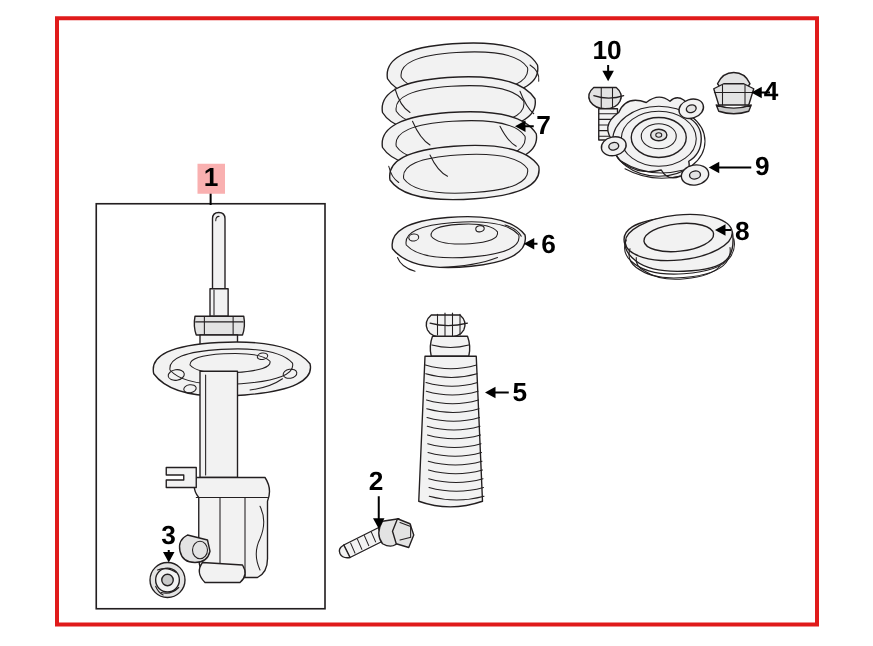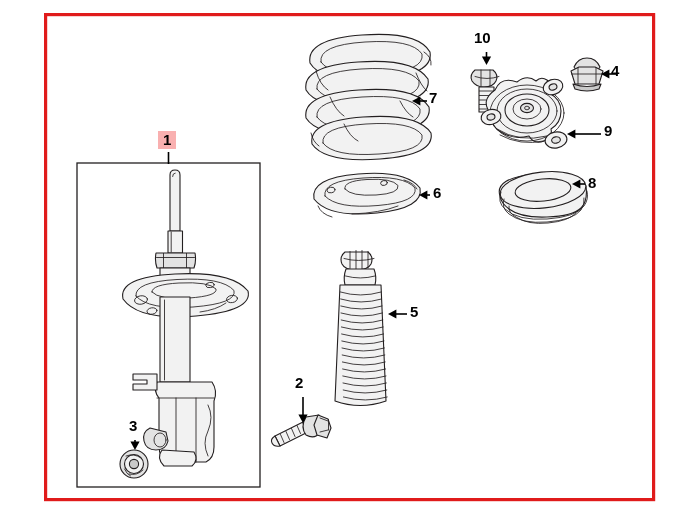--- a/index.html
+++ b/index.html
@@ -65,21 +65,21 @@
     stroke: #231f20;
     stroke-width: 1.3;
   }
   .frame-border {
     fill: none;
     stroke-width: 3.2;
   }
   .num-label {
     position: absolute;
     font-family: "Liberation Sans", sans-serif;
-    font-size: 15px;
+    font-size: 21px;
     font-weight: 700;
     color: #000000;
     line-height: 1;
     white-space: nowrap;
     user-select: none;
   }
   .num-label.highlighted {
     background: #f9b0b0;
     padding: 1px 5px 2px 5px;
   }

